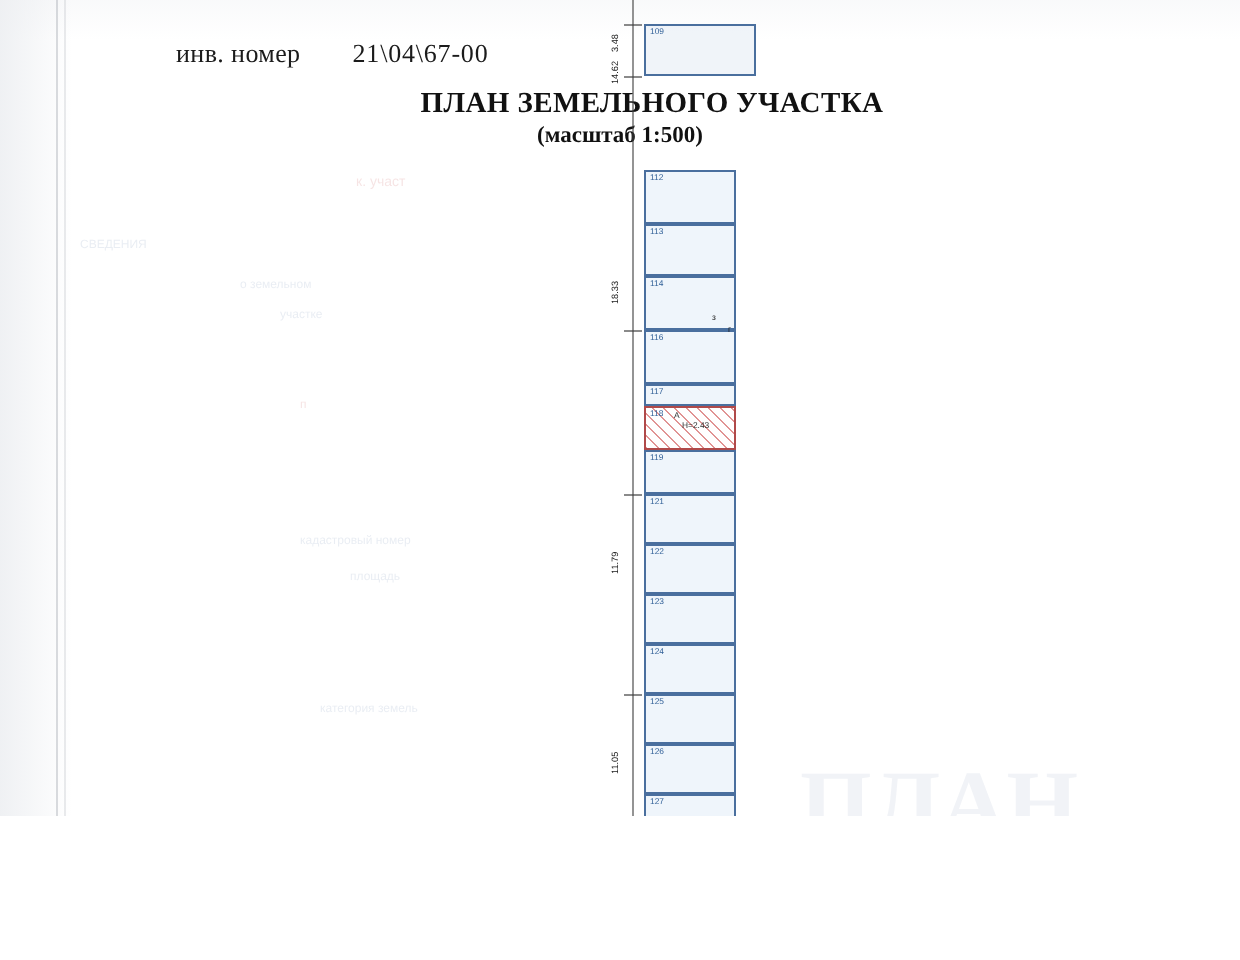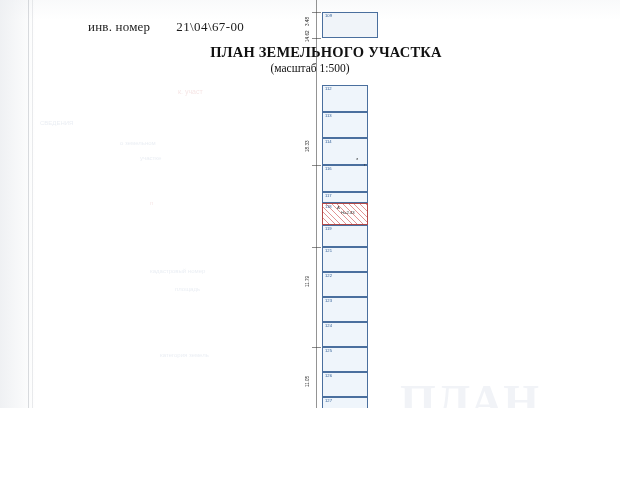--- a/index.html
+++ b/index.html
@@ -96,20 +96,21 @@
     letter-spacing: 0.2px;
   }
   .subtitle {
     position: absolute;
     left: 0;
     top: 62px;
     width: 620px;
     text-align: center;
     font-size: 11.5px;
     color: #111111;
+    font-weight: bold;
   }
 
   
   .plan {
     position: absolute;
     left: 0;
     top: 0;
     width: 620px;
     height: 480px;
   }

